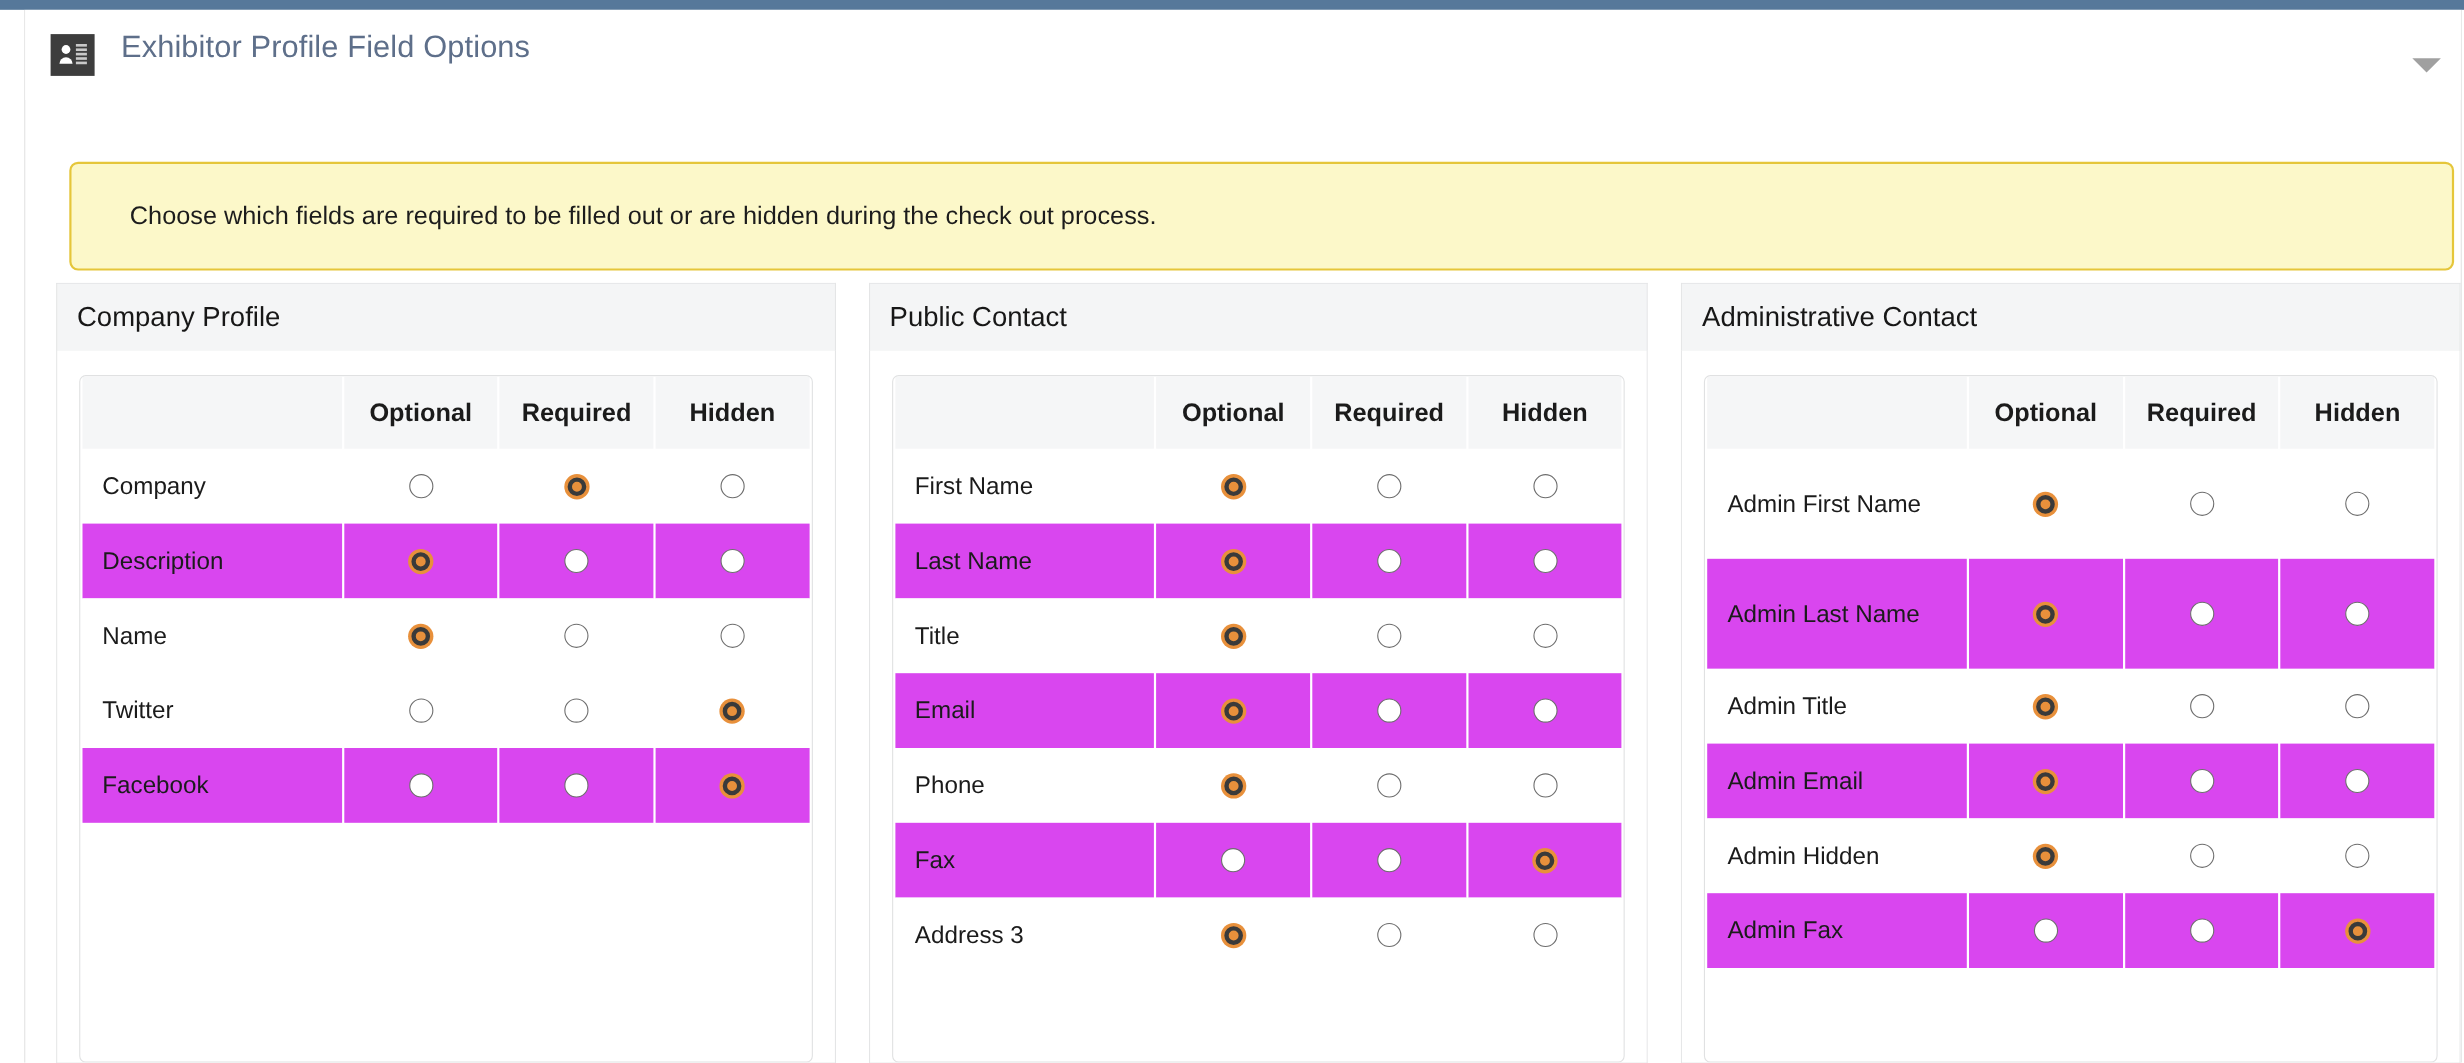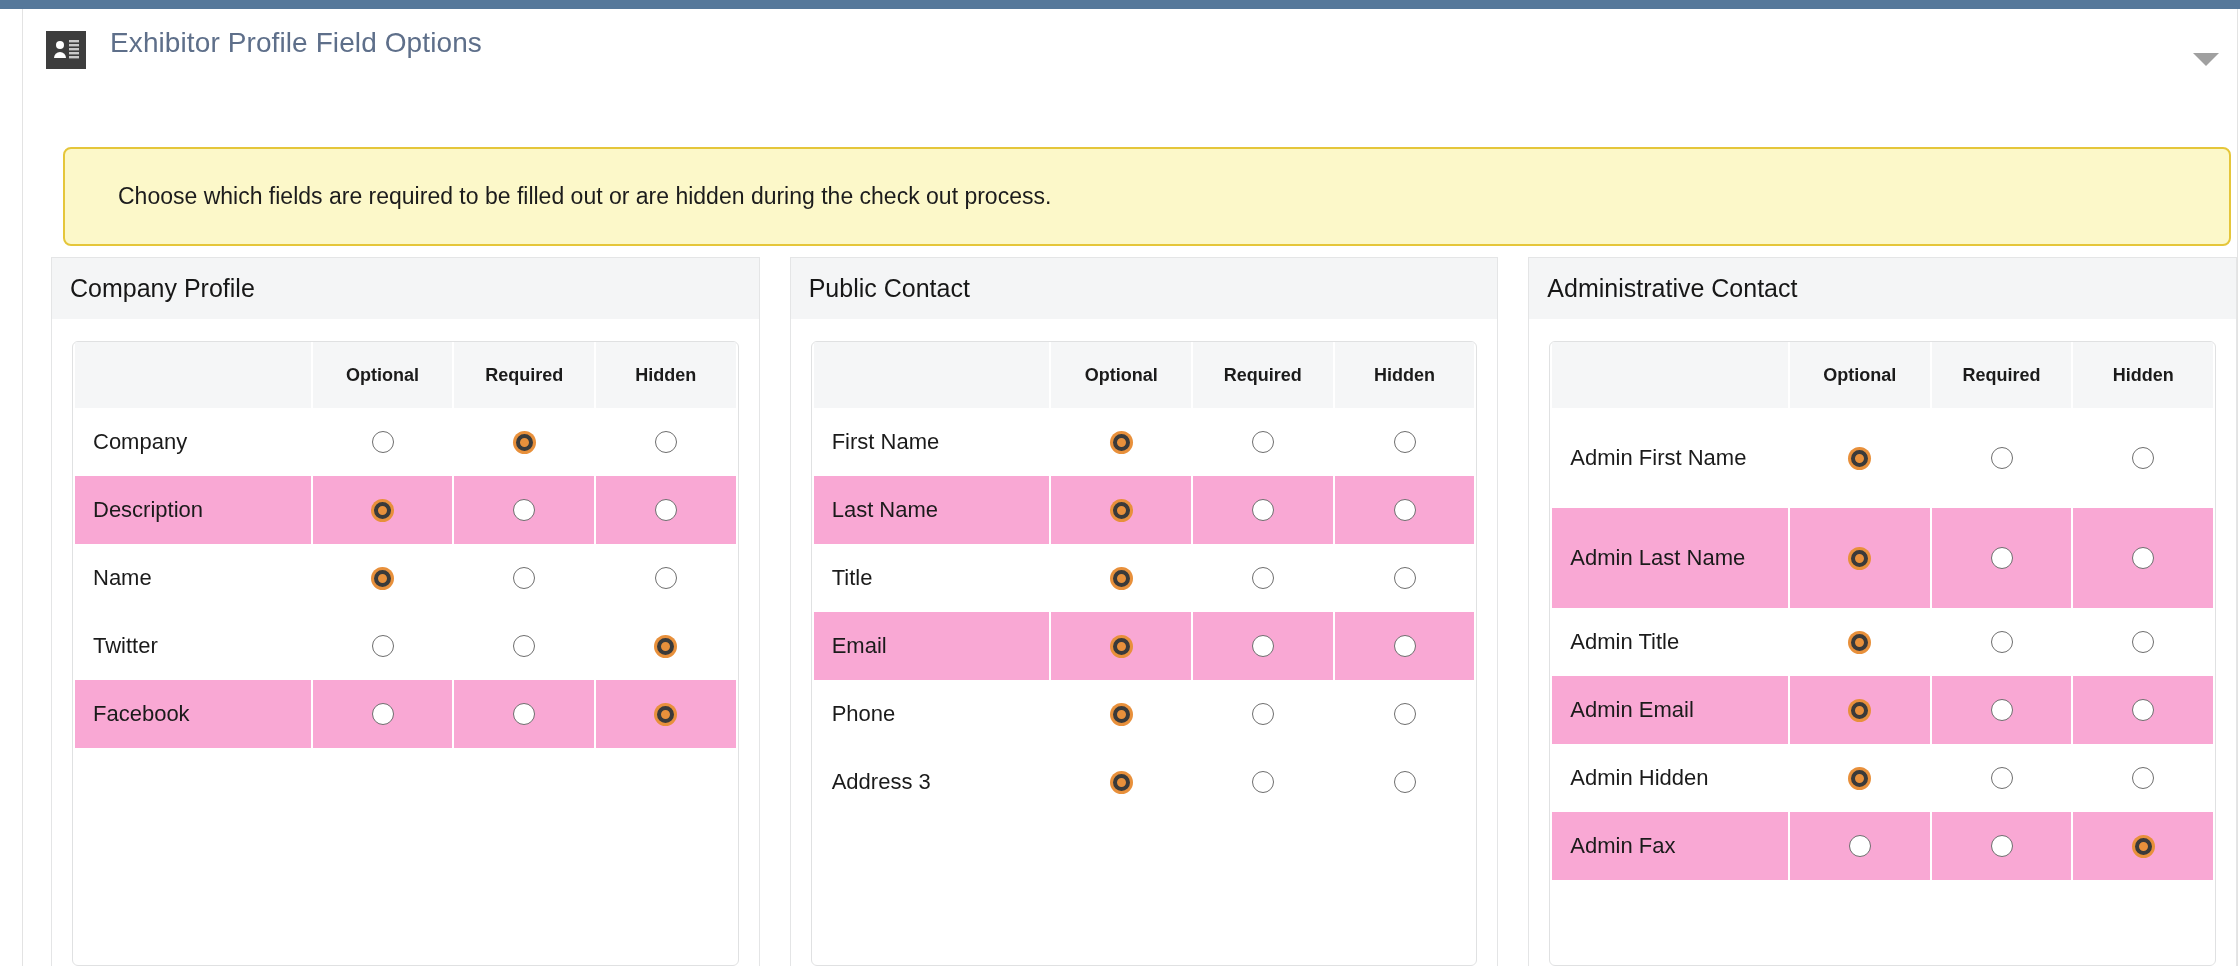--- a/index.html
+++ b/index.html
@@ -138,21 +138,21 @@
   }
 
   table.fieldtable {
     width: 100%;
     border-collapse: separate;
     border-spacing: 2px 0;
     table-layout: fixed;
   }
   table.fieldtable th {
     background: #f5f6f7;
-    font-size: 18px;
+    font-size: 23px;
     font-weight: 700;
     color: #1b1b1b;
     height: 66px;
     padding: 0;
     vertical-align: middle;
   }
   table.fieldtable th.lbl { width: 36%; background: #f5f6f7; }
   table.fieldtable th.opt,
   table.fieldtable th.req,
   table.fieldtable th.hid { width: 21.333%; }
@@ -165,21 +165,21 @@
   table.fieldtable td.lbl {
     font-size: 22px;
     color: #1b1b1b;
     padding-left: 18px;
     text-align: left;
     line-height: 1.18;
   }
   table.fieldtable td.cell { text-align: center; }
 
   tr.odd  td { background: #ffffff; }
-  tr.even td { background: #f9a8d4; }
+  tr.even td { background: #d946ef; }
 
   
   tr.tall td { height: 100px; }
 
   
   .radio {
     display: inline-block;
     width: 22px; height: 22px;
     border-radius: 50%;
     border: 1.6px solid #6e6e6e;
@@ -334,20 +334,26 @@
                   <td class="cell"><span class="radio sel"></span></td>
                   <td class="cell"><span class="radio"></span></td>
                   <td class="cell"><span class="radio"></span></td>
                 </tr>
                 <tr class="odd">
                   <td class="lbl">Phone</td>
                   <td class="cell"><span class="radio sel"></span></td>
                   <td class="cell"><span class="radio"></span></td>
                   <td class="cell"><span class="radio"></span></td>
                 </tr>
+                <tr class="even">
+                  <td class="lbl">Fax</td>
+                  <td class="cell"><span class="radio"></span></td>
+                  <td class="cell"><span class="radio"></span></td>
+                  <td class="cell"><span class="radio sel"></span></td>
+                </tr>
                 <tr class="odd">
                   <td class="lbl">Address 3</td>
                   <td class="cell"><span class="radio sel"></span></td>
                   <td class="cell"><span class="radio"></span></td>
                   <td class="cell"><span class="radio"></span></td>
                 </tr>
               </tbody>
             </table>
           </div>
         </div>

